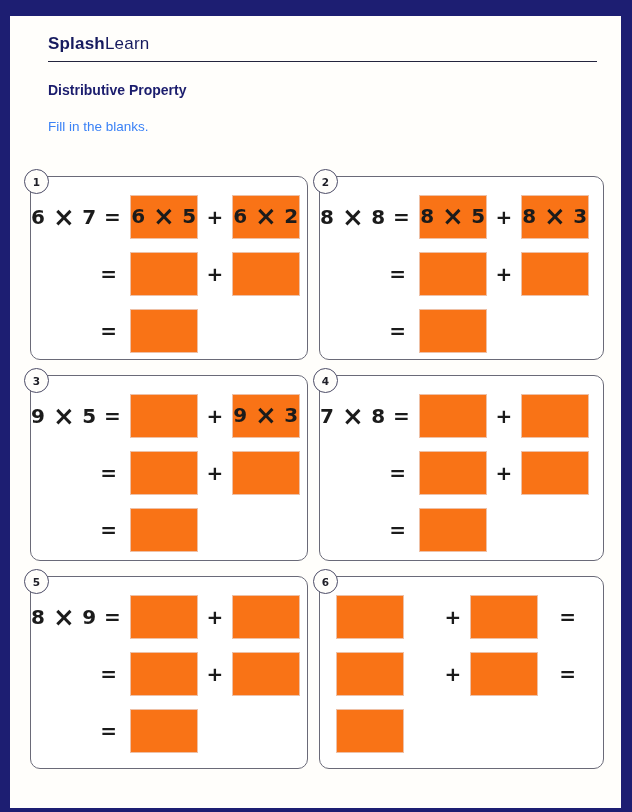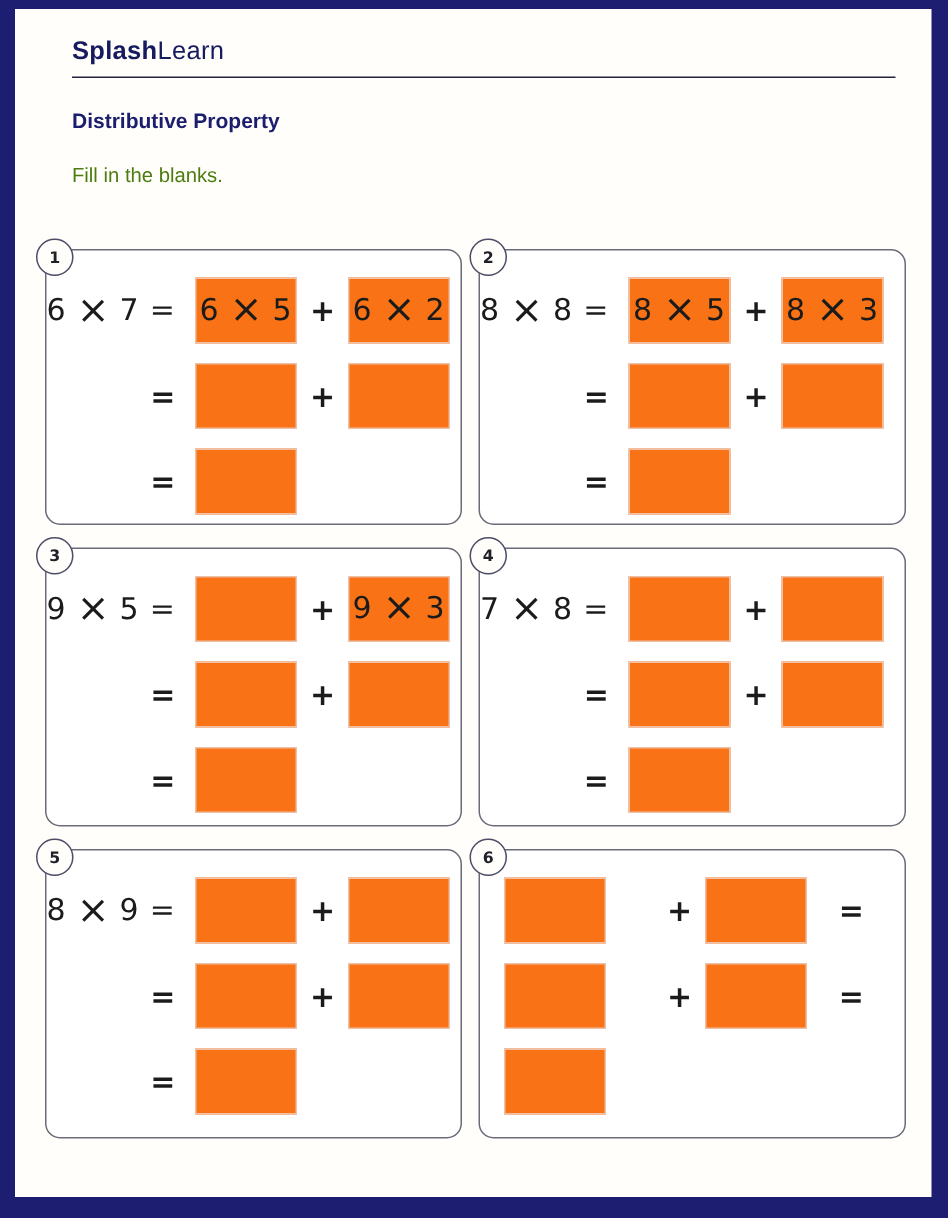--- a/index.html
+++ b/index.html
@@ -5,35 +5,35 @@
   * { box-sizing: border-box; margin: 0; padding: 0; }
   html, body { width: 632px; height: 812px; }
   body {
     background: var(--frame, #1d1e72);
     font-family: "Liberation Sans", sans-serif;
     position: relative;
     overflow: hidden;
   }
   .sheet {
     position: absolute;
-    left: 10px; top: 6px;
+    left: 10px; top: 16px;
     width: 611px; height: 792px;
     background: #fffefb;
   }
   header { padding: 18px 24px 0 38px; }
   .logo { font-size: 17px; color: var(--logo, #161a5e); letter-spacing: .2px; }
   .logo-b { font-weight: 800; }
   .logo-r { font-weight: 400; }
   .rule { margin-top: 7px; width: 549px; border-top: 1.4px solid #23243d; }
   .title {
     margin-top: 20px;
     font-size: 14px; font-weight: 700;
     color: var(--title, #1b1d6d);
   }
-  .instruction { margin-top: 21px; font-size: 13.5px; color: #4d7c0f; }
+  .instruction { margin-top: 21px; font-size: 13.5px; color: #3b82f6; }
 
   .grid6 {
     position: absolute;
     left: 20px; top: 160px;
     display: grid;
     grid-template-columns: 278px 285px;
     grid-template-rows: 184px 186px 193px;
     column-gap: 11px;
     row-gap: 15px;
   }
@@ -63,21 +63,21 @@
     align-items: center;
     justify-items: center;
   }
   .lab {
     justify-self: stretch;
     text-align: right;
     padding-right: 13px;
   }
   .eq {
     font-family: "DejaVu Sans", sans-serif;
-    font-weight: 400;
+    font-weight: 700;
     font-size: 20px;
     letter-spacing: .5px;
     color: #1b1b1b;
     white-space: nowrap;
   }
   .op {
     font-family: "DejaVu Sans", sans-serif;
     font-weight: 700;
     font-size: 20px;
     color: #1b1b1b;

